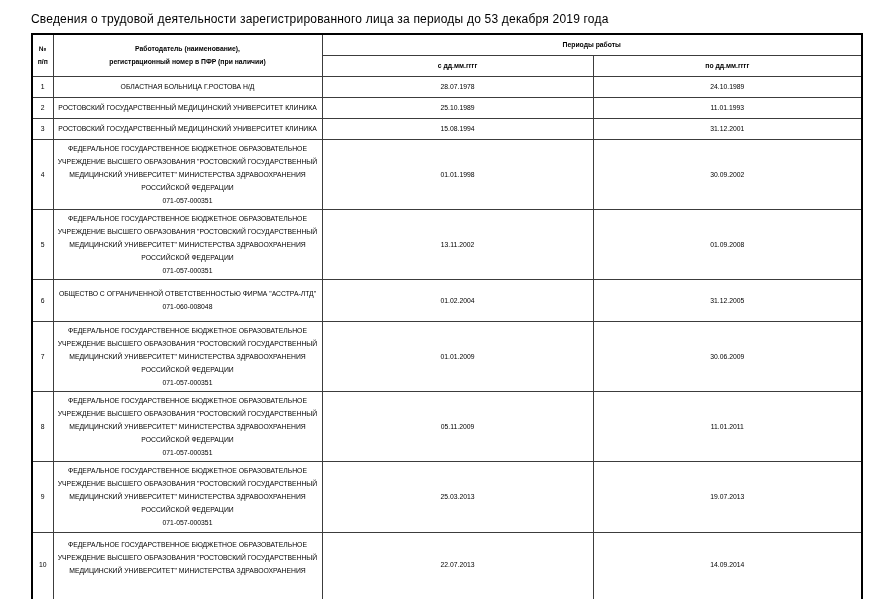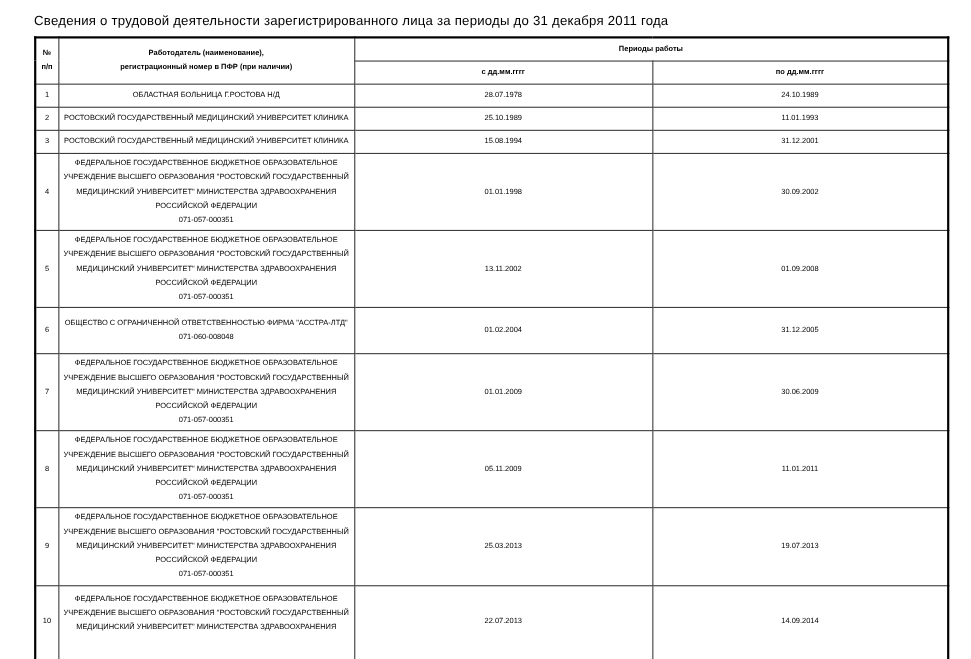--- a/index.html
+++ b/index.html
@@ -56,21 +56,21 @@
   
   tbody tr:last-child { height: 110px; }
   tbody tr:last-child td { vertical-align: top; }
   tbody tr:last-child td.c-emp { padding-top: 5px; }
   tbody tr:last-child td.c-num,
   tbody tr:last-child td.c-date { padding-top: 25px; }
 </style>
 </head>
 <body>
 
-<div class="title">Сведения о трудовой деятельности зарегистрированного лица за периоды до 31 декабря 2011 года</div>
+<div class="title">Сведения о трудовой деятельности зарегистрированного лица за периоды до 53 декабря 2019 года</div>
 
 <table class="work-table">
   <colgroup>
     <col class="c1">
       <col class="c2">
       <col class="c3">
       <col class="c4">
   </colgroup>
   <thead>
     <tr class="hrow-a">

